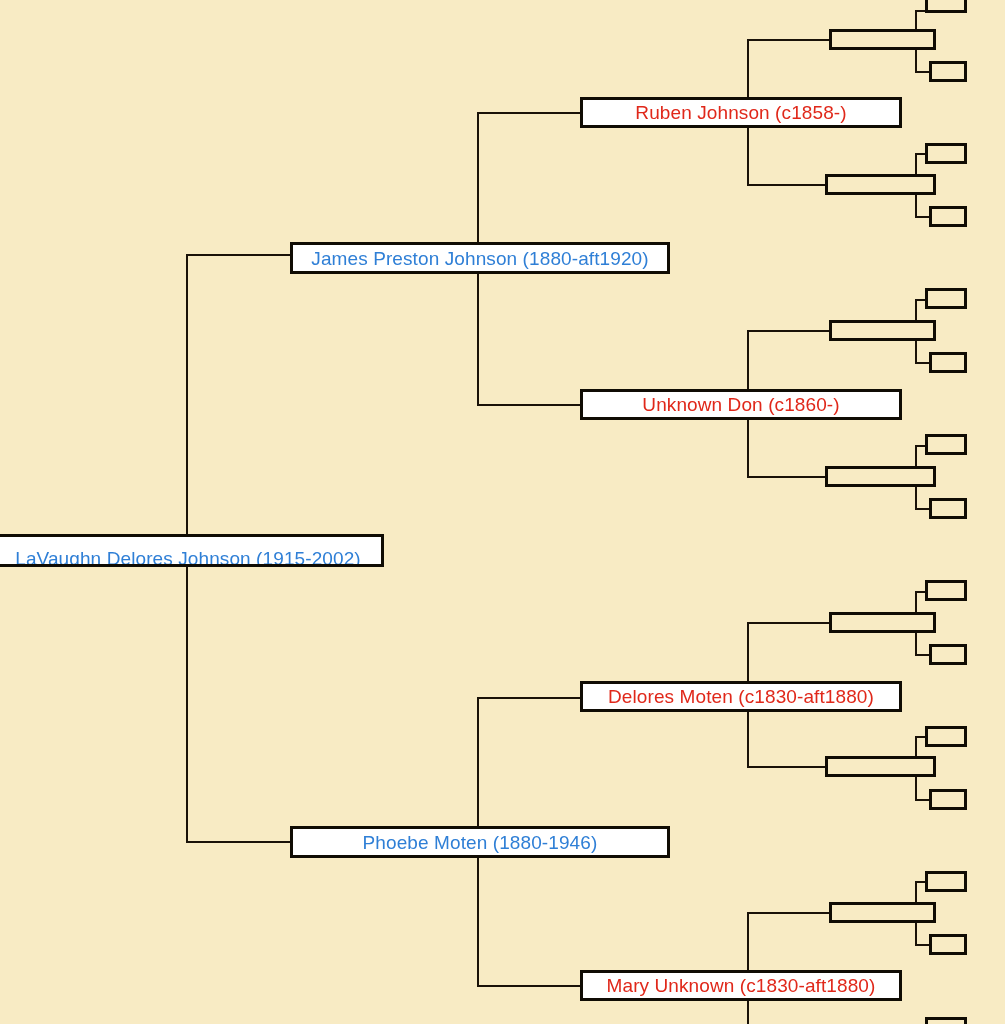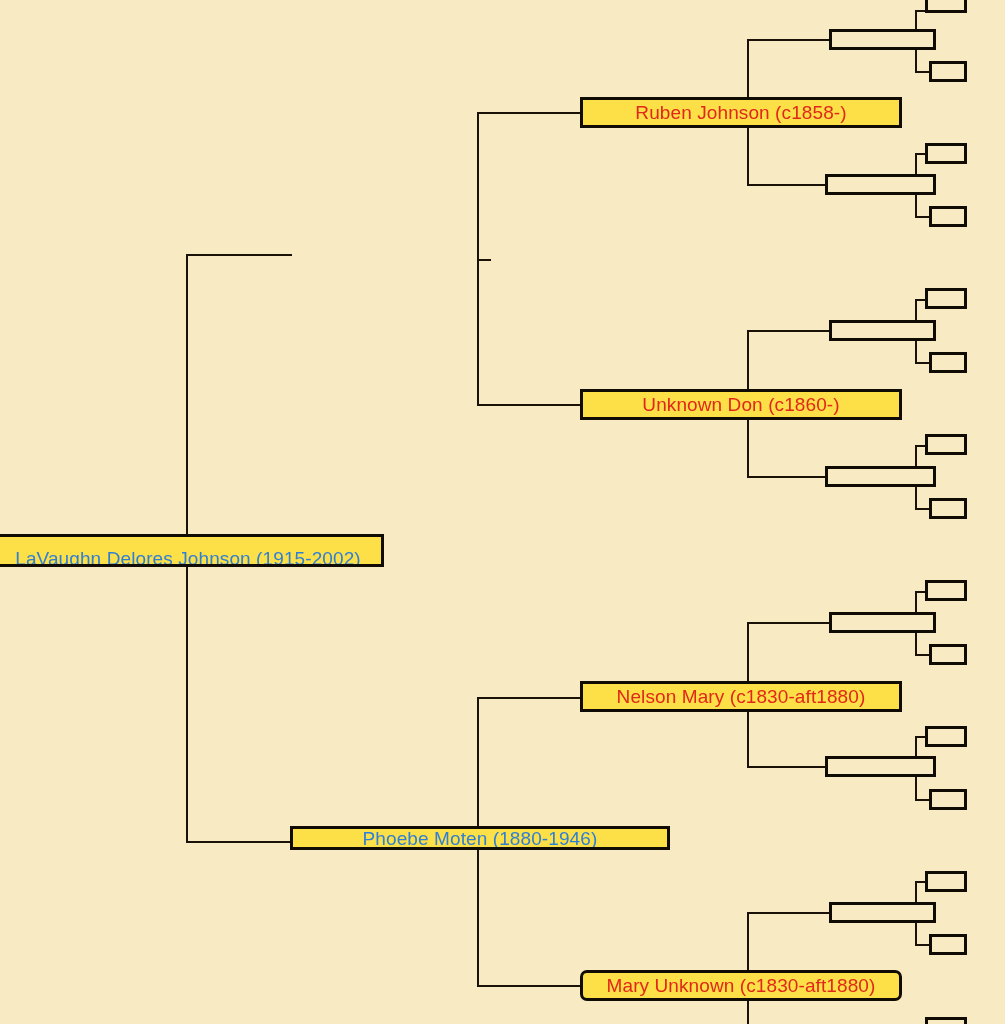--- a/index.html
+++ b/index.html
@@ -20,21 +20,21 @@
     position: absolute;
     background: #1a1208;
   }
   .conn-v { width: 2px; }
   .conn-h { height: 2px; }
 
   
   .person-box {
     position: absolute;
     box-sizing: border-box;
-    background: #fde047;
+    background: #ffffff;
     border: 3px solid #100c04;
     display: flex;
     align-items: center;
     justify-content: center;
     white-space: nowrap;
     overflow: hidden;
     text-align: right;
   }
   .person-box .person-label {
     font-size: 19px;
@@ -145,34 +145,37 @@
 
   <div class="empty-box" style="left:925px; top:871px; width:42px; height:21px;"></div>
   <div class="empty-box" style="left:929px; top:934px; width:38px; height:21px;"></div>
 
   <div class="empty-box" style="left:925px; top:1017px; width:42px; height:21px;"></div>
 
   <div class="person-box gen-self" style="left:-8px; top:534px; width:392px; height:33px;">
     <span class="person-label">LaVaughn Delores Johnson (1915-2002)</span>
   </div>
 
+  <div class="person-box gen-parent" style="left:290px; top:242px; width:380px; height:32px;">
+    <span class="person-label">James Preston Johnson (1880-aft1920)</span>
+  </div>
 
-  <div class="person-box gen-parent" style="left:290px; top:826px; width:380px; height:24px;">
+  <div class="person-box gen-parent" style="left:290px; top:826px; width:380px; height:32px;">
     <span class="person-label">Phoebe Moten (1880-1946)</span>
   </div>
 
   <div class="person-box gen-grand" style="left:580px; top:97px; width:322px; height:31px;">
     <span class="person-label">Ruben Johnson (c1858-)</span>
   </div>
 
   <div class="person-box gen-grand" style="left:580px; top:389px; width:322px; height:31px;">
     <span class="person-label">Unknown Don (c1860-)</span>
   </div>
 
   <div class="person-box gen-grand" style="left:580px; top:681px; width:322px; height:31px;">
-    <span class="person-label">Nelson Mary (c1830-aft1880)</span>
+    <span class="person-label">Delores Moten (c1830-aft1880)</span>
   </div>
 
-  <div class="person-box gen-grand" style="left:580px; top:970px; width:322px; height:31px;border-radius:7px;">
+  <div class="person-box gen-grand" style="left:580px; top:970px; width:322px; height:31px;">
     <span class="person-label">Mary Unknown (c1830-aft1880)</span>
   </div>
 
 </div>
 
 </body></html>

